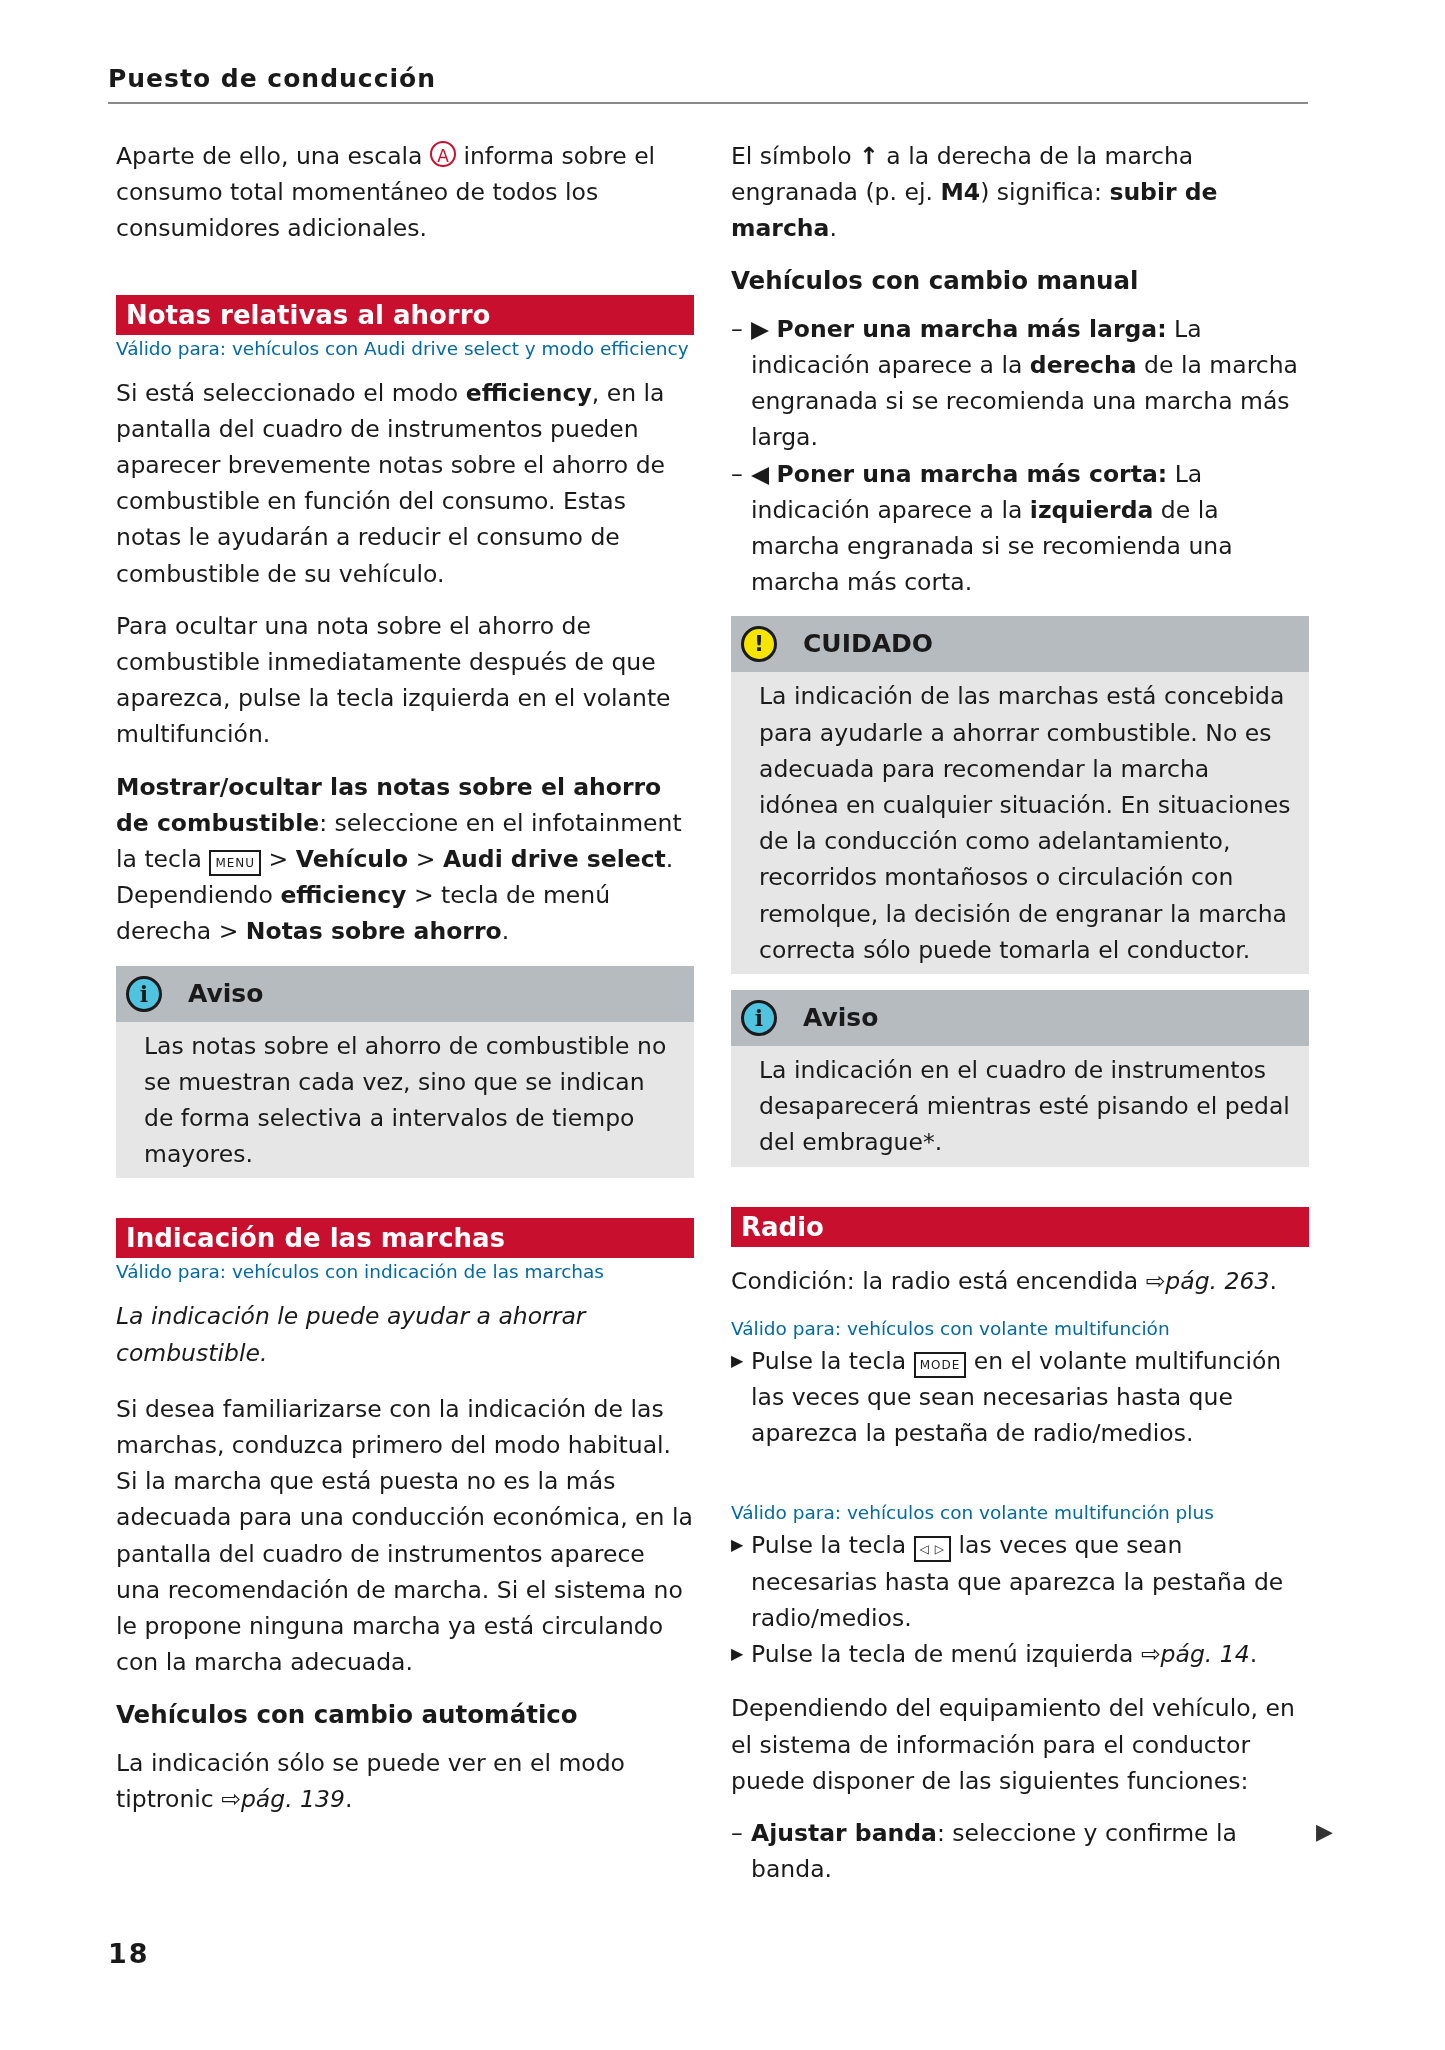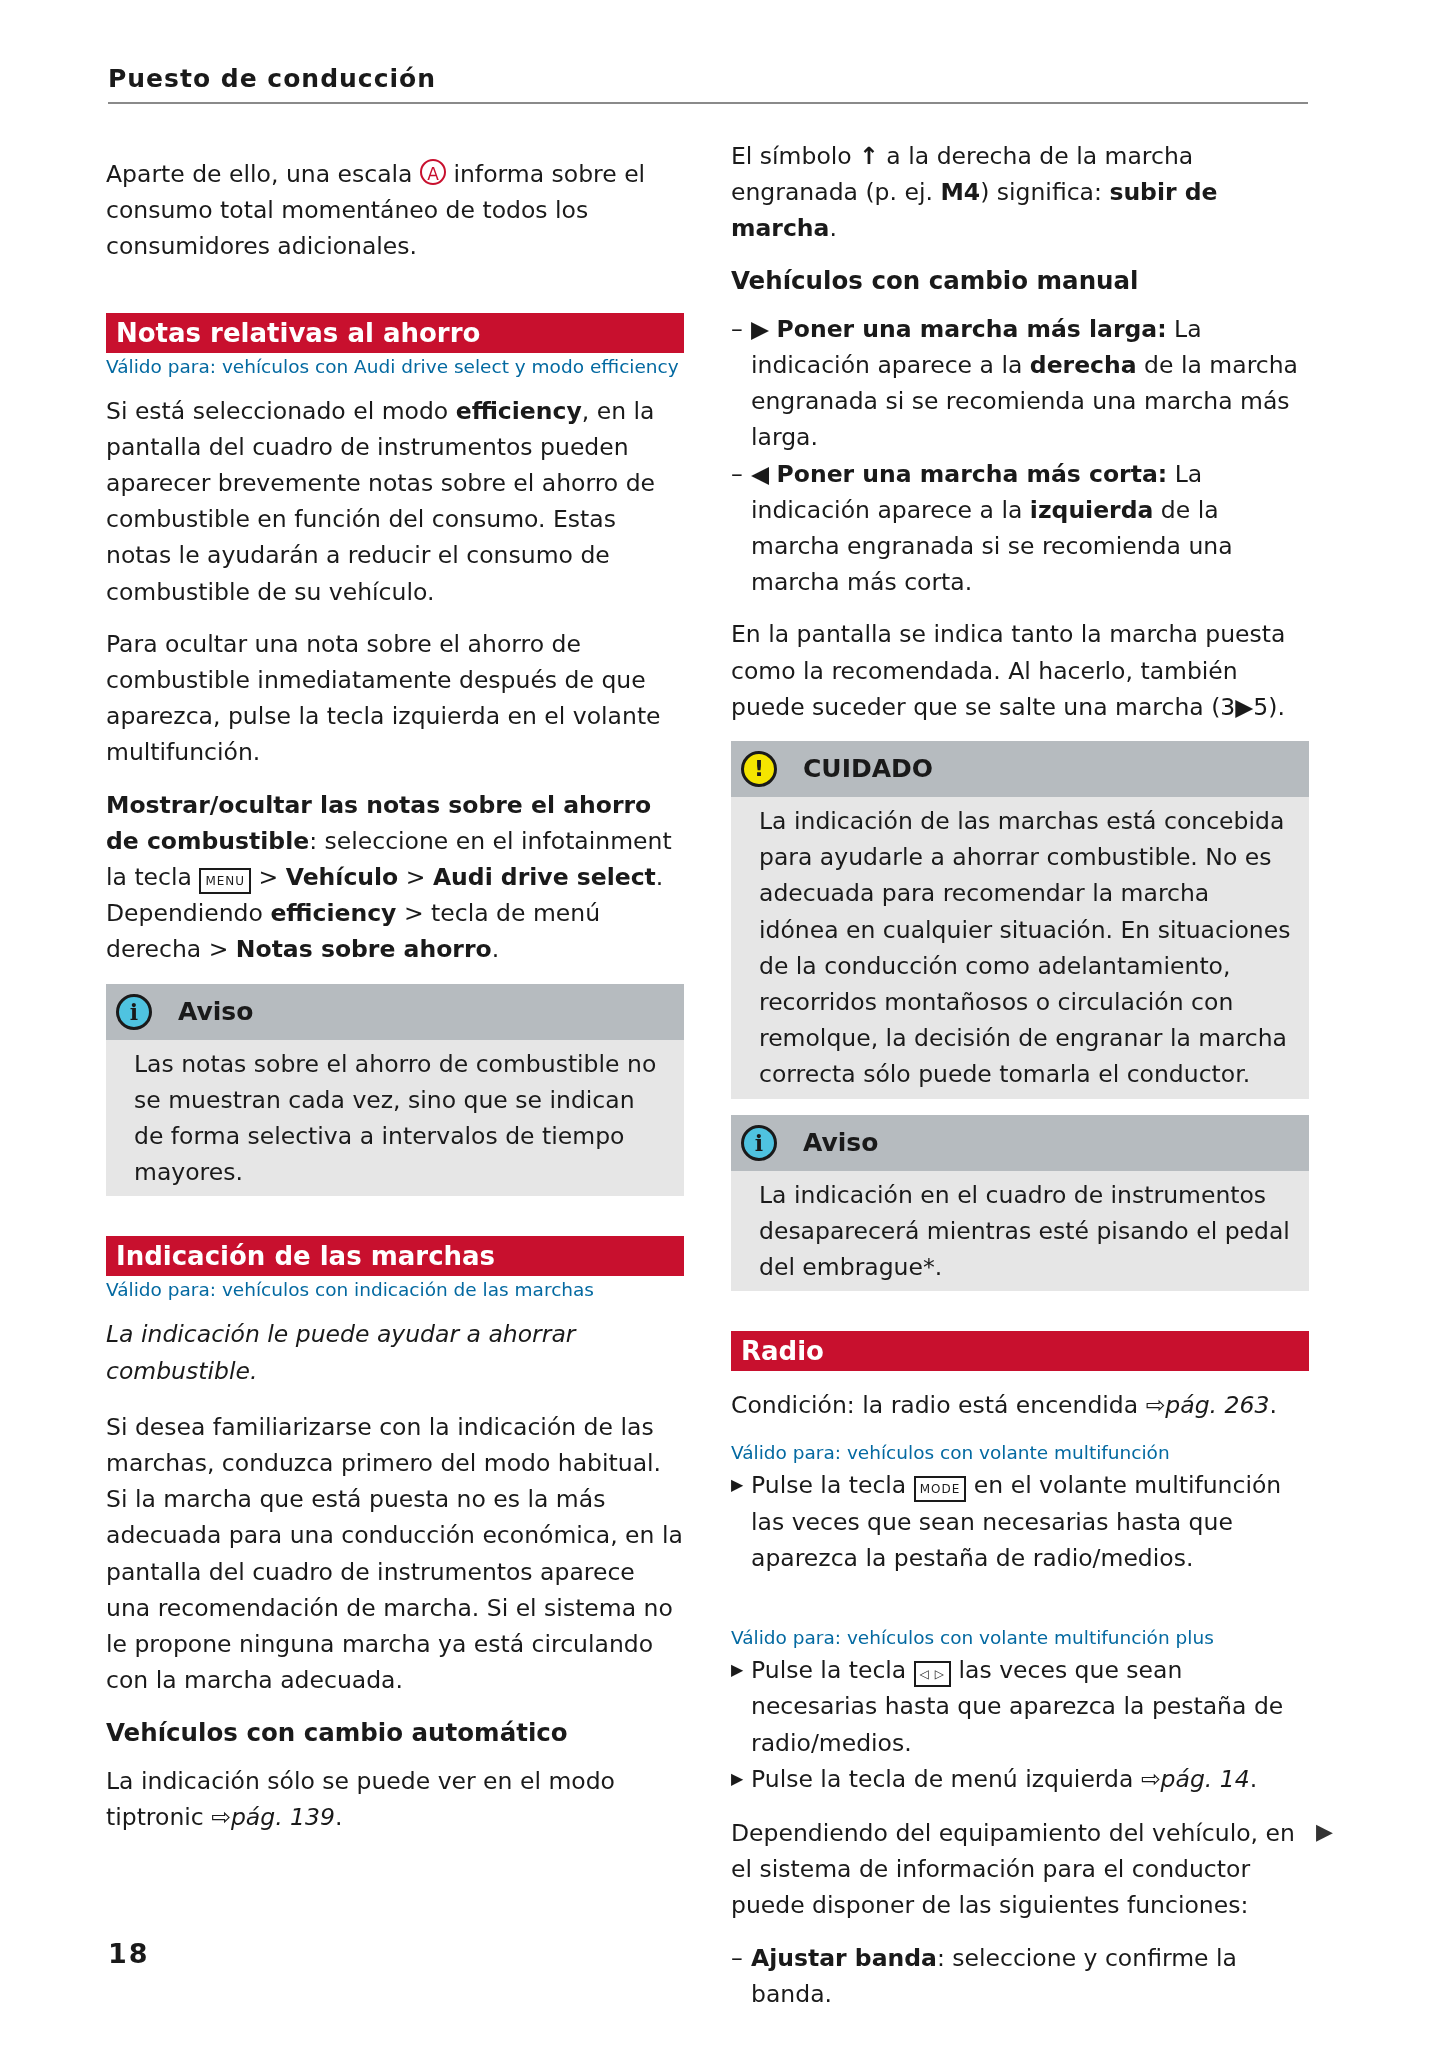--- a/index.html
+++ b/index.html
@@ -1,21 +1,21 @@
 <!DOCTYPE html>
 <html><head>
 <meta charset="utf-8">
 <style>
   html,body{margin:0;padding:0;background:#fff;}
   body{width:1445px;height:2050px;position:relative;overflow:hidden;
        font-family:"DejaVu Sans","Liberation Sans",sans-serif;color:#1a1a1a;}
   .hdr{position:absolute;left:108px;top:64px;width:1200px;font-weight:bold;font-size:25px;letter-spacing:1px;}
   .rule{position:absolute;left:108px;top:102px;width:1200px;height:2px;background:#8a8a8a;}
   .col{position:absolute;top:138px;width:578px;font-size:23.5px;line-height:36.2px;}
-  .colL{left:106px;margin-top:18px;}
+  .colL{left:116px;}
   .colR{left:731px;}
   p{margin:0 0 16px 0;}
   b{font-weight:bold;}
   .red{background:#c8102e;color:#fff;font-weight:bold;font-size:26px;line-height:40px;padding:0 10px;margin:0;}
   .valid{color:#0369a1;font-size:18.5px;line-height:28px;margin:0 0 12px 0;}
   .box{margin:0 0 16px 0;background:#e6e6e6;}
   .boxhd{background:#b6bbbf;height:56px;display:flex;align-items:center;padding-left:10px;font-weight:bold;font-size:25px;}
   .boxbd{padding:6px 18px 6px 28px;}
   .ico{width:36px;height:36px;border-radius:50%;border:3px solid #1a1a1a;display:inline-flex;align-items:center;justify-content:center;font-weight:bold;font-family:"DejaVu Serif",serif;font-size:22px;margin-right:26px;box-sizing:border-box;}
   .ico.info{background:#4fc3e0;}
@@ -68,21 +68,20 @@
   <p><span>El símbolo </span><b>↑</b><span> a la derecha de la marcha engranada (p. ej. </span><b>M4</b><span>) significa: </span><b>subir de marcha</b><span>.</span></p>
   <div class="sub">Vehículos con cambio manual</div>
   <div class="dash">
       <span class="m">–</span>
       <span><b>▶</b> <b>Poner una marcha más larga:</b><span> La indicación aparece a la </span><b>derecha</b><span> de la marcha engranada si se recomienda una marcha más larga.</span></span>
     </div>
   <div class="dash" style="margin-bottom:16px">
       <span class="m">–</span>
       <span><b>◀</b> <b>Poner una marcha más corta:</b><span> La indicación aparece a la </span><b>izquierda</b><span> de la marcha engranada si se recomienda una marcha más corta.</span></span>
     </div>
-  <p><span>En la pantalla se indica tanto la marcha puesta como la recomendada. Al hacerlo, también puede suceder que se salte una marcha (3</span><span>▶</span><span>5).</span></p>
 
   <div class="box">
     <div class="boxhd">
         <span class="ico warn">!</span>
         <span>CUIDADO</span>
       </div>
     <div class="boxbd">La indicación de las marchas está concebida para ayudarle a ahorrar combustible. No es adecuada para recomendar la marcha idónea en cualquier situación. En situaciones de la conducción como adelantamiento, recorridos montañosos o circulación con remolque, la decisión de engranar la marcha correcta sólo puede tomarla el conductor.</div>
   </div>
 
   <div class="box">

